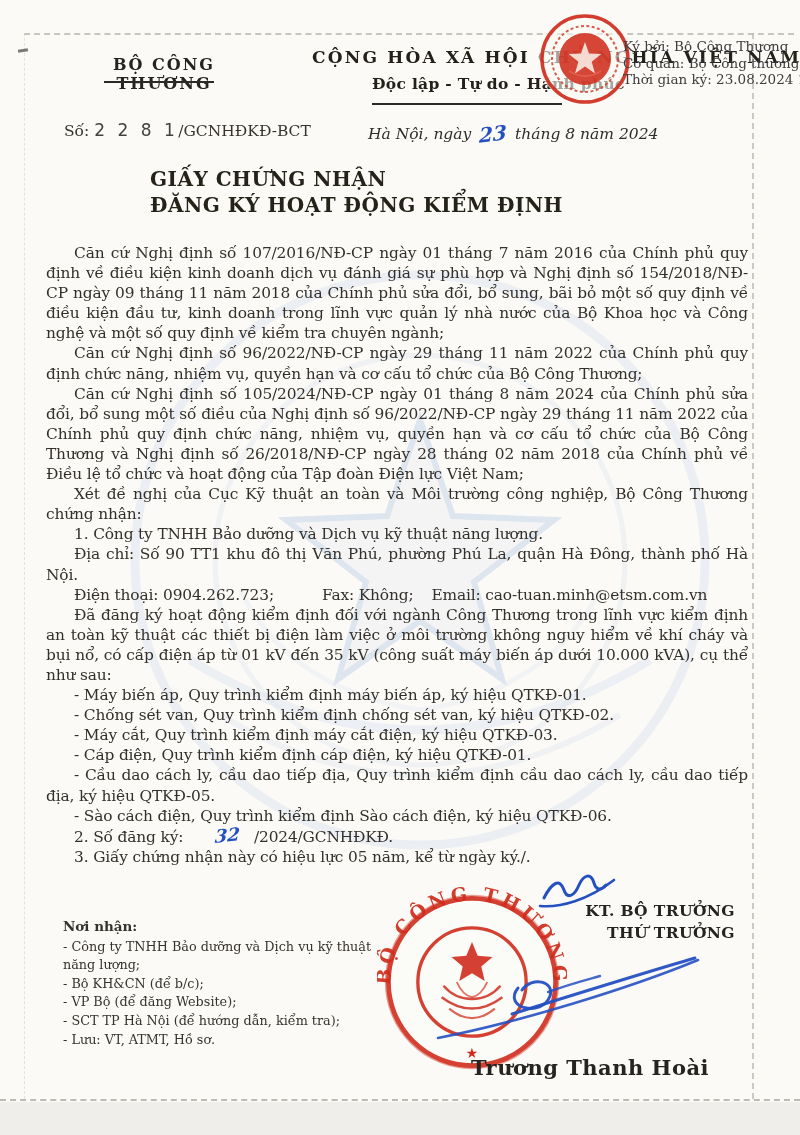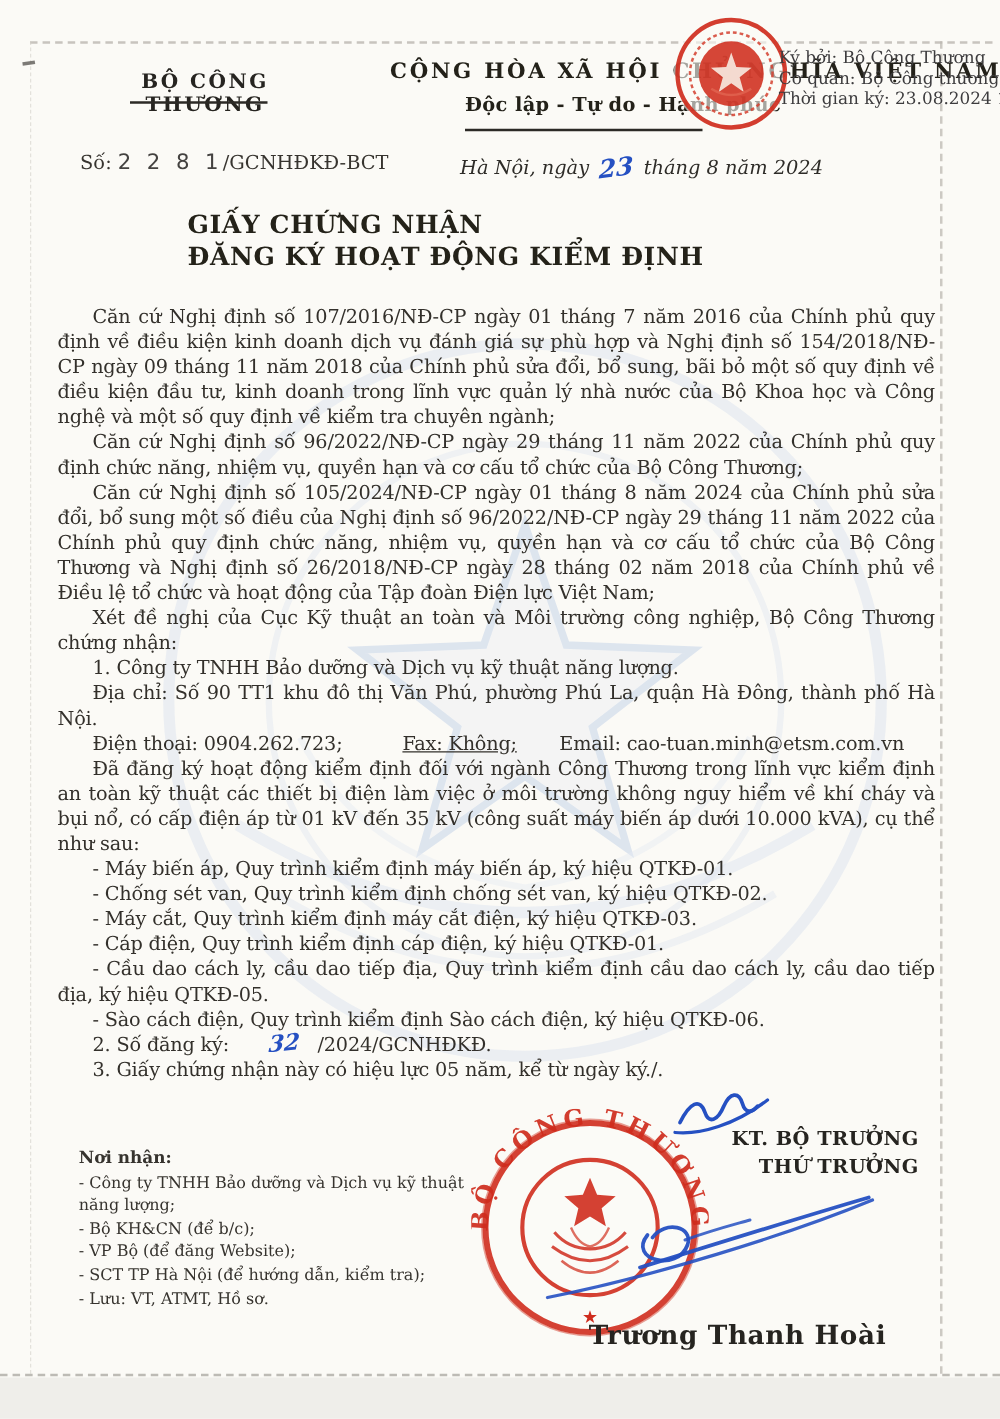--- a/index.html
+++ b/index.html
@@ -41,21 +41,21 @@
   .hand-reg{font-size:18px;transform:rotate(-6deg) skewX(-10deg);position:relative;top:1px;margin:0 4px;}
 
   .title{position:absolute;left:150px;top:166px;width:500px;text-align:left;z-index:2;
     font-weight:bold;font-size:20px;letter-spacing:.5px;color:#242219;line-height:26px;}
 
   
   .body-text{position:absolute;left:46px;top:243px;width:702px;z-index:2;
     font-size:15.4px;line-height:20.1px;text-align:justify;letter-spacing:-.15px;color:#33302b;}
   .body-text p{margin:0;text-indent:28px;}
   .contact span.gap1{margin-right:48px;}
-  .contact span.gap2{margin-right:34px;text-decoration:underline;}
+  .contact span.gap2{margin-right:18px;}
   .reg-suffix{margin-left:10px;}
 
   
   .recipients{position:absolute;left:63px;top:917px;width:332px;z-index:2;
     font-size:12.8px;line-height:18.6px;color:#36332e;}
   .recipients .label{font-weight:bold;font-size:13.5px;margin:0 0 2px 0;}
   .recipients p{margin:0;}
   .sig-titles{position:absolute;left:455px;top:900px;width:280px;text-align:right;z-index:5;
     font-weight:bold;font-size:15.5px;line-height:22px;letter-spacing:.4px;color:#262420;}
   .sig-name{position:absolute;left:450px;top:1055px;width:280px;text-align:center;z-index:5;

